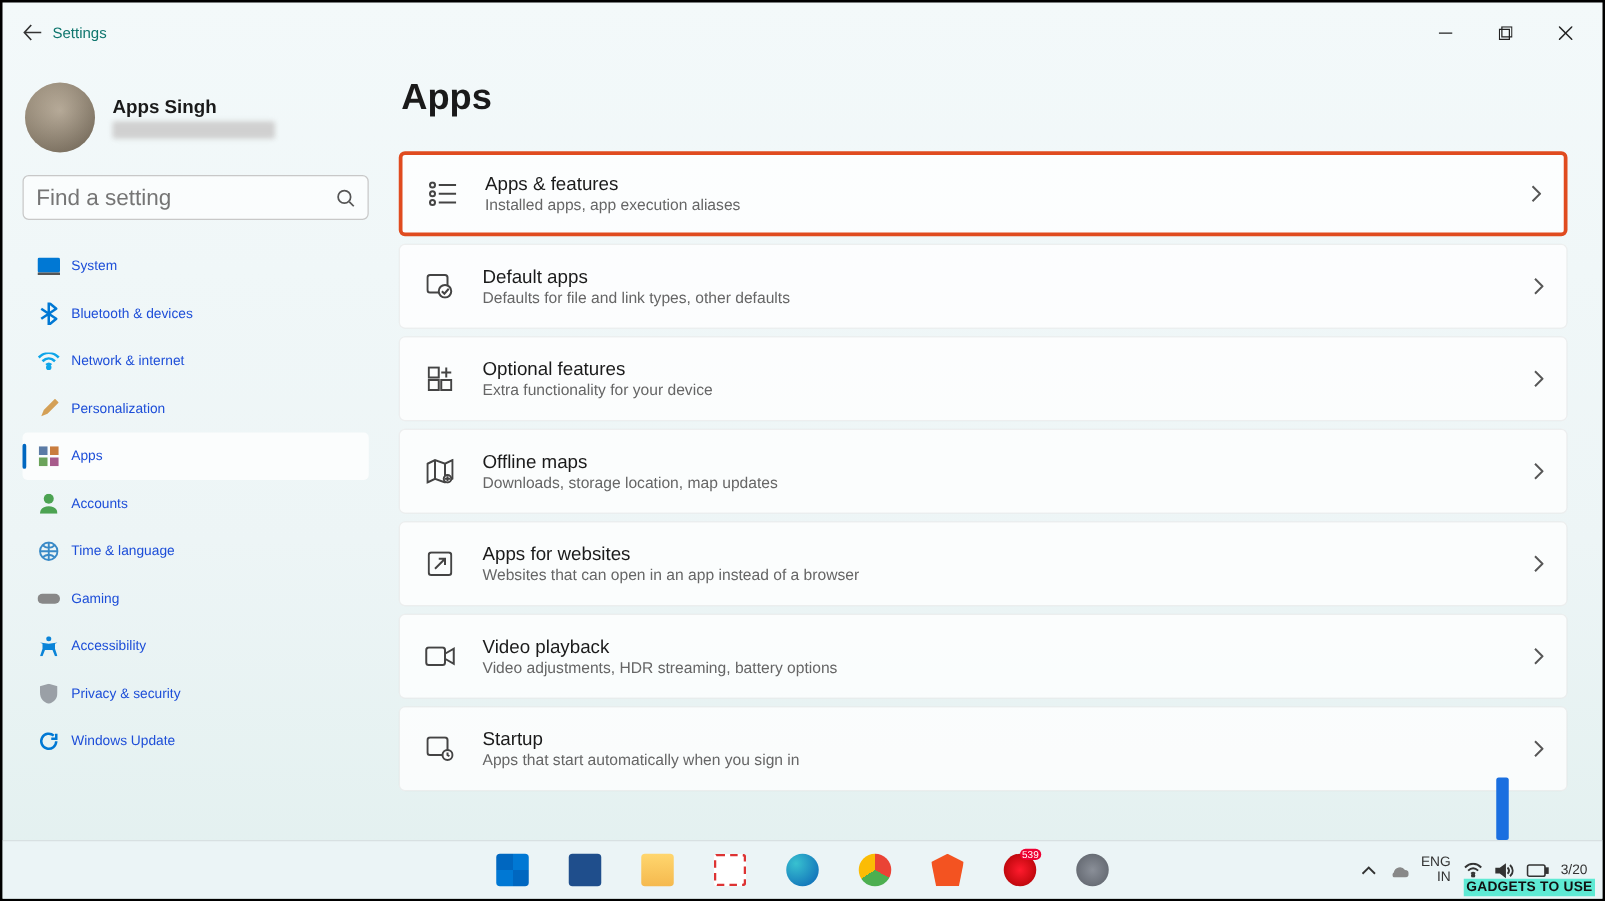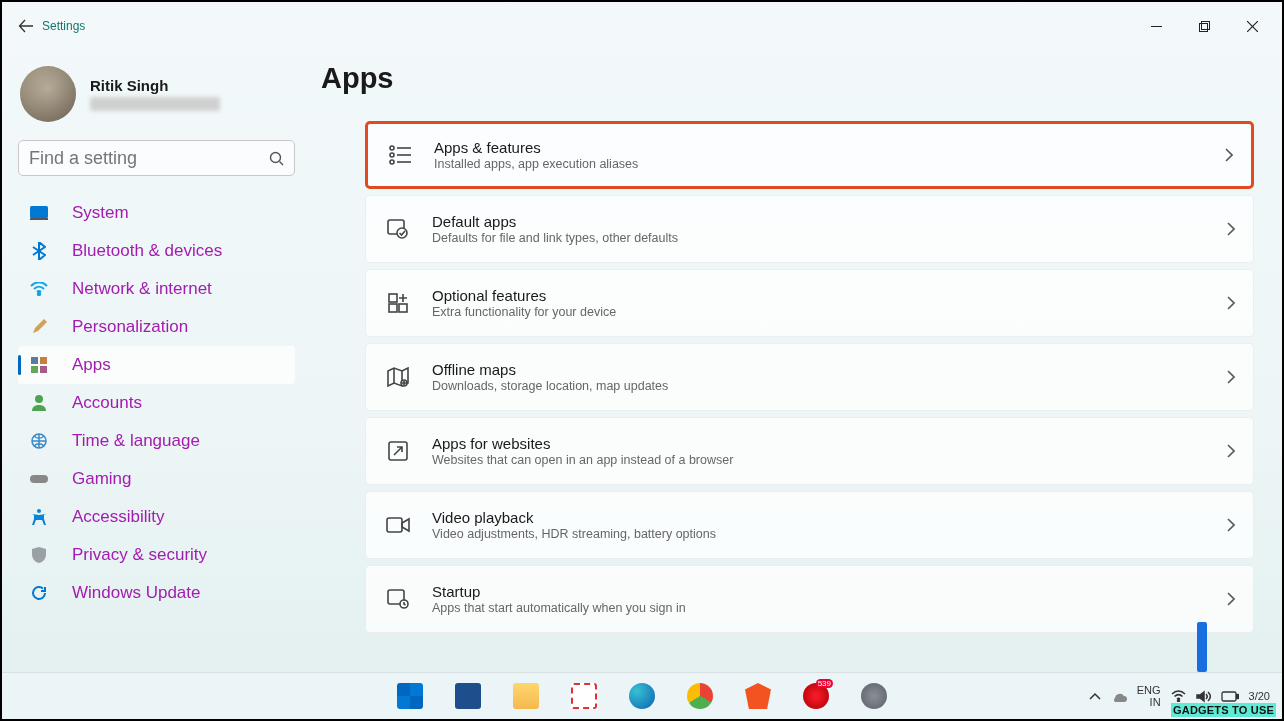--- a/index.html
+++ b/index.html
@@ -12,27 +12,27 @@
 .content-area { display: flex; height: calc(100% - 95px); }
 .sidebar { width: 305px; padding: 12px 12px 12px 16px; }
 .user-block { display: flex; align-items: center; gap: 14px; padding: 4px 2px 18px 2px; }
 .avatar { width: 56px; height: 56px; border-radius: 50%; background: linear-gradient(135deg,#b8a890,#8a7c68); position: relative; overflow: hidden; }
 .avatar::after { content:""; position:absolute; inset:0; background: radial-gradient(circle at 50% 40%, rgba(255,255,255,0.2), rgba(0,0,0,0.25)); }
 .user-name { font-size: 15px; font-weight: 600; color: #1a1a1a; }
 .user-sub { margin-top: 3px; width: 130px; height: 14px; background: #d0d0d0; filter: blur(2px); border-radius: 2px; }
 .search-wrap { display:flex; align-items:center; background: rgba(255,255,255,0.65); border:1px solid #c8c8c8; border-radius:5px; height:36px; padding:0 10px; margin-bottom:18px; }
 .search-wrap input { flex:1; border:none; background:transparent; outline:none; font-size:18px; color:#555; }
 .nav-list { list-style:none; }
-.nav-item { display:flex; align-items:center; gap:24px; height:38px; padding:0 12px; border-radius:4px; cursor:pointer; font-size:17px; color:#a21caf; }
+.nav-item { display:flex; align-items:center; gap:9px; height:38px; padding:0 12px; border-radius:4px; cursor:pointer; font-size:11px; color:#1d4ed8; }
 .nav-item.active { background: rgba(255,255,255,0.75); position:relative; }
 .nav-item.active::before { content:""; position:absolute; left:0; top:9px; bottom:9px; width:3px; background:#0067c0; border-radius:2px; }
 .nav-icon { width:18px; height:18px; display:flex; align-items:center; justify-content:center; }
 .main { flex:1; padding:12px 28px 0 12px; overflow-y:auto; }
 .page-title { font-size:29px; font-weight:600; color:#1a1a1a; margin-bottom:26px; margin-left:2px; }
-.card { display:flex; align-items:center; background: rgba(255,255,255,0.78); border:1px solid rgba(0,0,0,0.06); border-radius:5px; height:68px; padding:0 18px; margin-bottom:6px; cursor:pointer;margin-left:46px; }
+.card { display:flex; align-items:center; background: rgba(255,255,255,0.78); border:1px solid rgba(0,0,0,0.06); border-radius:5px; height:68px; padding:0 18px; margin-bottom:6px; cursor:pointer; }
 .card.highlighted { border: 3px solid #e04b1f; }
 .card-icon { width:28px; height:28px; display:flex; align-items:center; justify-content:center; color:#454545; margin-right:20px; }
 .card-text { flex:1; }
 .card-title { font-size:15px; color:#1a1a1a; }
 .card-sub { font-size:12.5px; color:#666; margin-top:1px; }
 .chev { color:#575757; }
 .taskbar { position:absolute; left:0; right:0; bottom:0; height:47px; background: rgba(235,244,246,0.92); border-top:1px solid rgba(0,0,0,0.08); display:flex; align-items:center; justify-content:center; }
 .tb-center { display:flex; gap:20px; }
 .tb-icon { width:38px; height:38px; border-radius:4px; display:flex; align-items:center; justify-content:center; }
 .tray { position:absolute; right:12px; top:0; bottom:0; display:flex; align-items:center; gap:10px; font-size:11px; color:#333; }
@@ -69,21 +69,21 @@
         </svg>
     </div>
   </div>
 </div>
 
 <div class="content-area">
   <aside class="sidebar">
     <div class="user-block">
       <div class="avatar"></div>
       <div>
-        <div class="user-name">Ritik Singh</div>
+        <div class="user-name">Apps Singh</div>
         <div class="user-sub"></div>
       </div>
     </div>
 
     <div class="search-wrap">
       <input type="text" placeholder="Find a setting" style="">
       <svg width="15" height="15" fill="none" stroke="#555" stroke-width="1.4">
           <circle cx="6.5" cy="6.5" r="5"></circle>
           <line x1="10.5" y1="10.5" x2="14" y2="14"></line>
         </svg>

